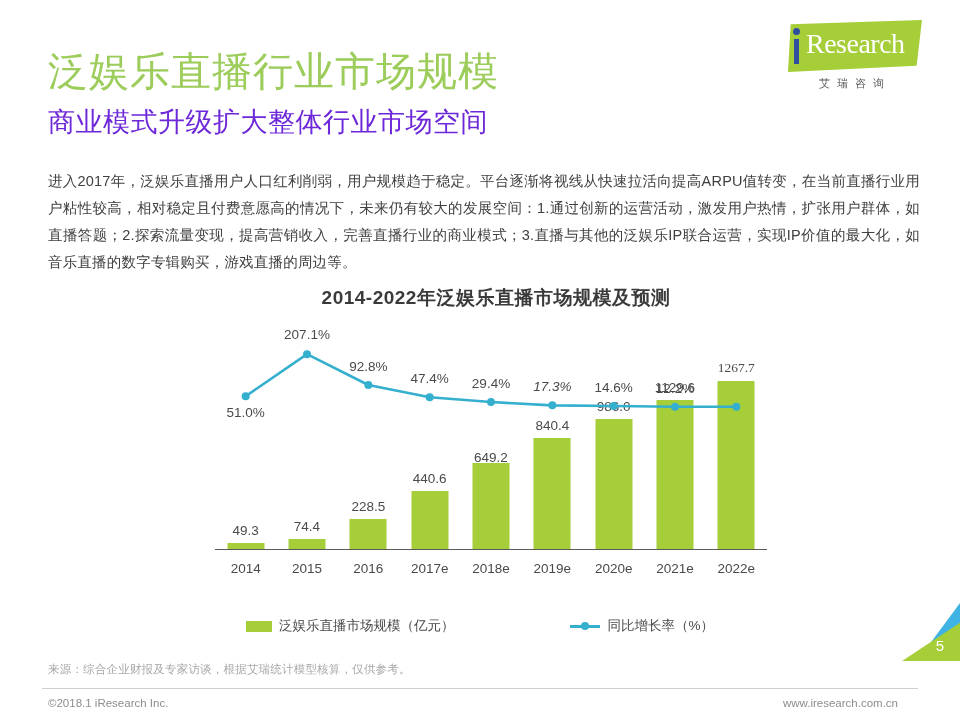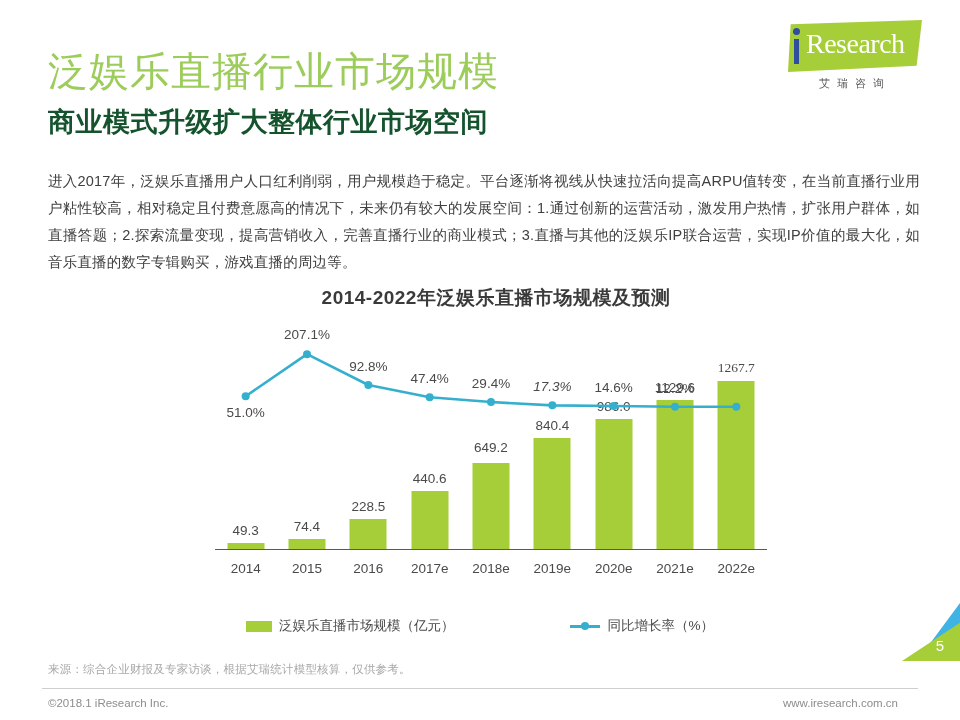--- a/index.html
+++ b/index.html
@@ -13,22 +13,22 @@
 
   
   .header { position: absolute; left: 0; top: 0; width: 960px; height: 150px; }
   .main-title {
     position: absolute; left: 48px; top: 44px;
     font-size: 40px; font-weight: 400; letter-spacing: 1px;
     color: #9ccc5a; white-space: nowrap;
   }
   .sub-title {
     position: absolute; left: 48px; top: 104px;
-    font-size: 27px; font-weight: 700; letter-spacing: 0.5px;
-    color: #14532d; white-space: nowrap;
+    font-size: 27px; font-weight: 400; letter-spacing: 0.5px;
+    color: #6d28d9; white-space: nowrap;
   }
 
   
   .logo { position: absolute; right: 38px; top: 20px; width: 152px; height: 78px; }
   .logo-mark {
     position: absolute; left: 18px; top: 0; width: 134px; height: 52px;
     background: #a6ce39;
     clip-path: polygon(2% 8%, 100% 0%, 96% 88%, 0% 100%);
   }
   .logo-i-dot {
@@ -183,21 +183,21 @@
           <div class="bar-slot" style="left: 122.667px;">
             <div class="bar" style="height: 30.1946px;"></div>
             <div class="bar-label" style="bottom: 35.1946px;">228.5</div>
           </div>
           <div class="bar-slot" style="left: 184px;">
             <div class="bar" style="height: 58.2221px;"></div>
             <div class="bar-label" style="bottom: 63.2221px;">440.6</div>
           </div>
           <div class="bar-slot" style="left: 245.333px;">
             <div class="bar" style="height: 85.7871px;"></div>
-            <div class="bar-label" style="bottom: 94px;">649.2</div>
+            <div class="bar-label" style="bottom: 84px;">649.2</div>
           </div>
           <div class="bar-slot" style="left: 306.667px;">
             <div class="bar" style="height: 111.053px;"></div>
             <div class="bar-label" style="bottom: 116.053px;">840.4</div>
           </div>
           <div class="bar-slot" style="left: 368px;">
             <div class="bar" style="height: 130.293px;"></div>
             <div class="bar-label" style="bottom: 135.293px;">986.0</div>
           </div>
           <div class="bar-slot" style="left: 429.333px;">

